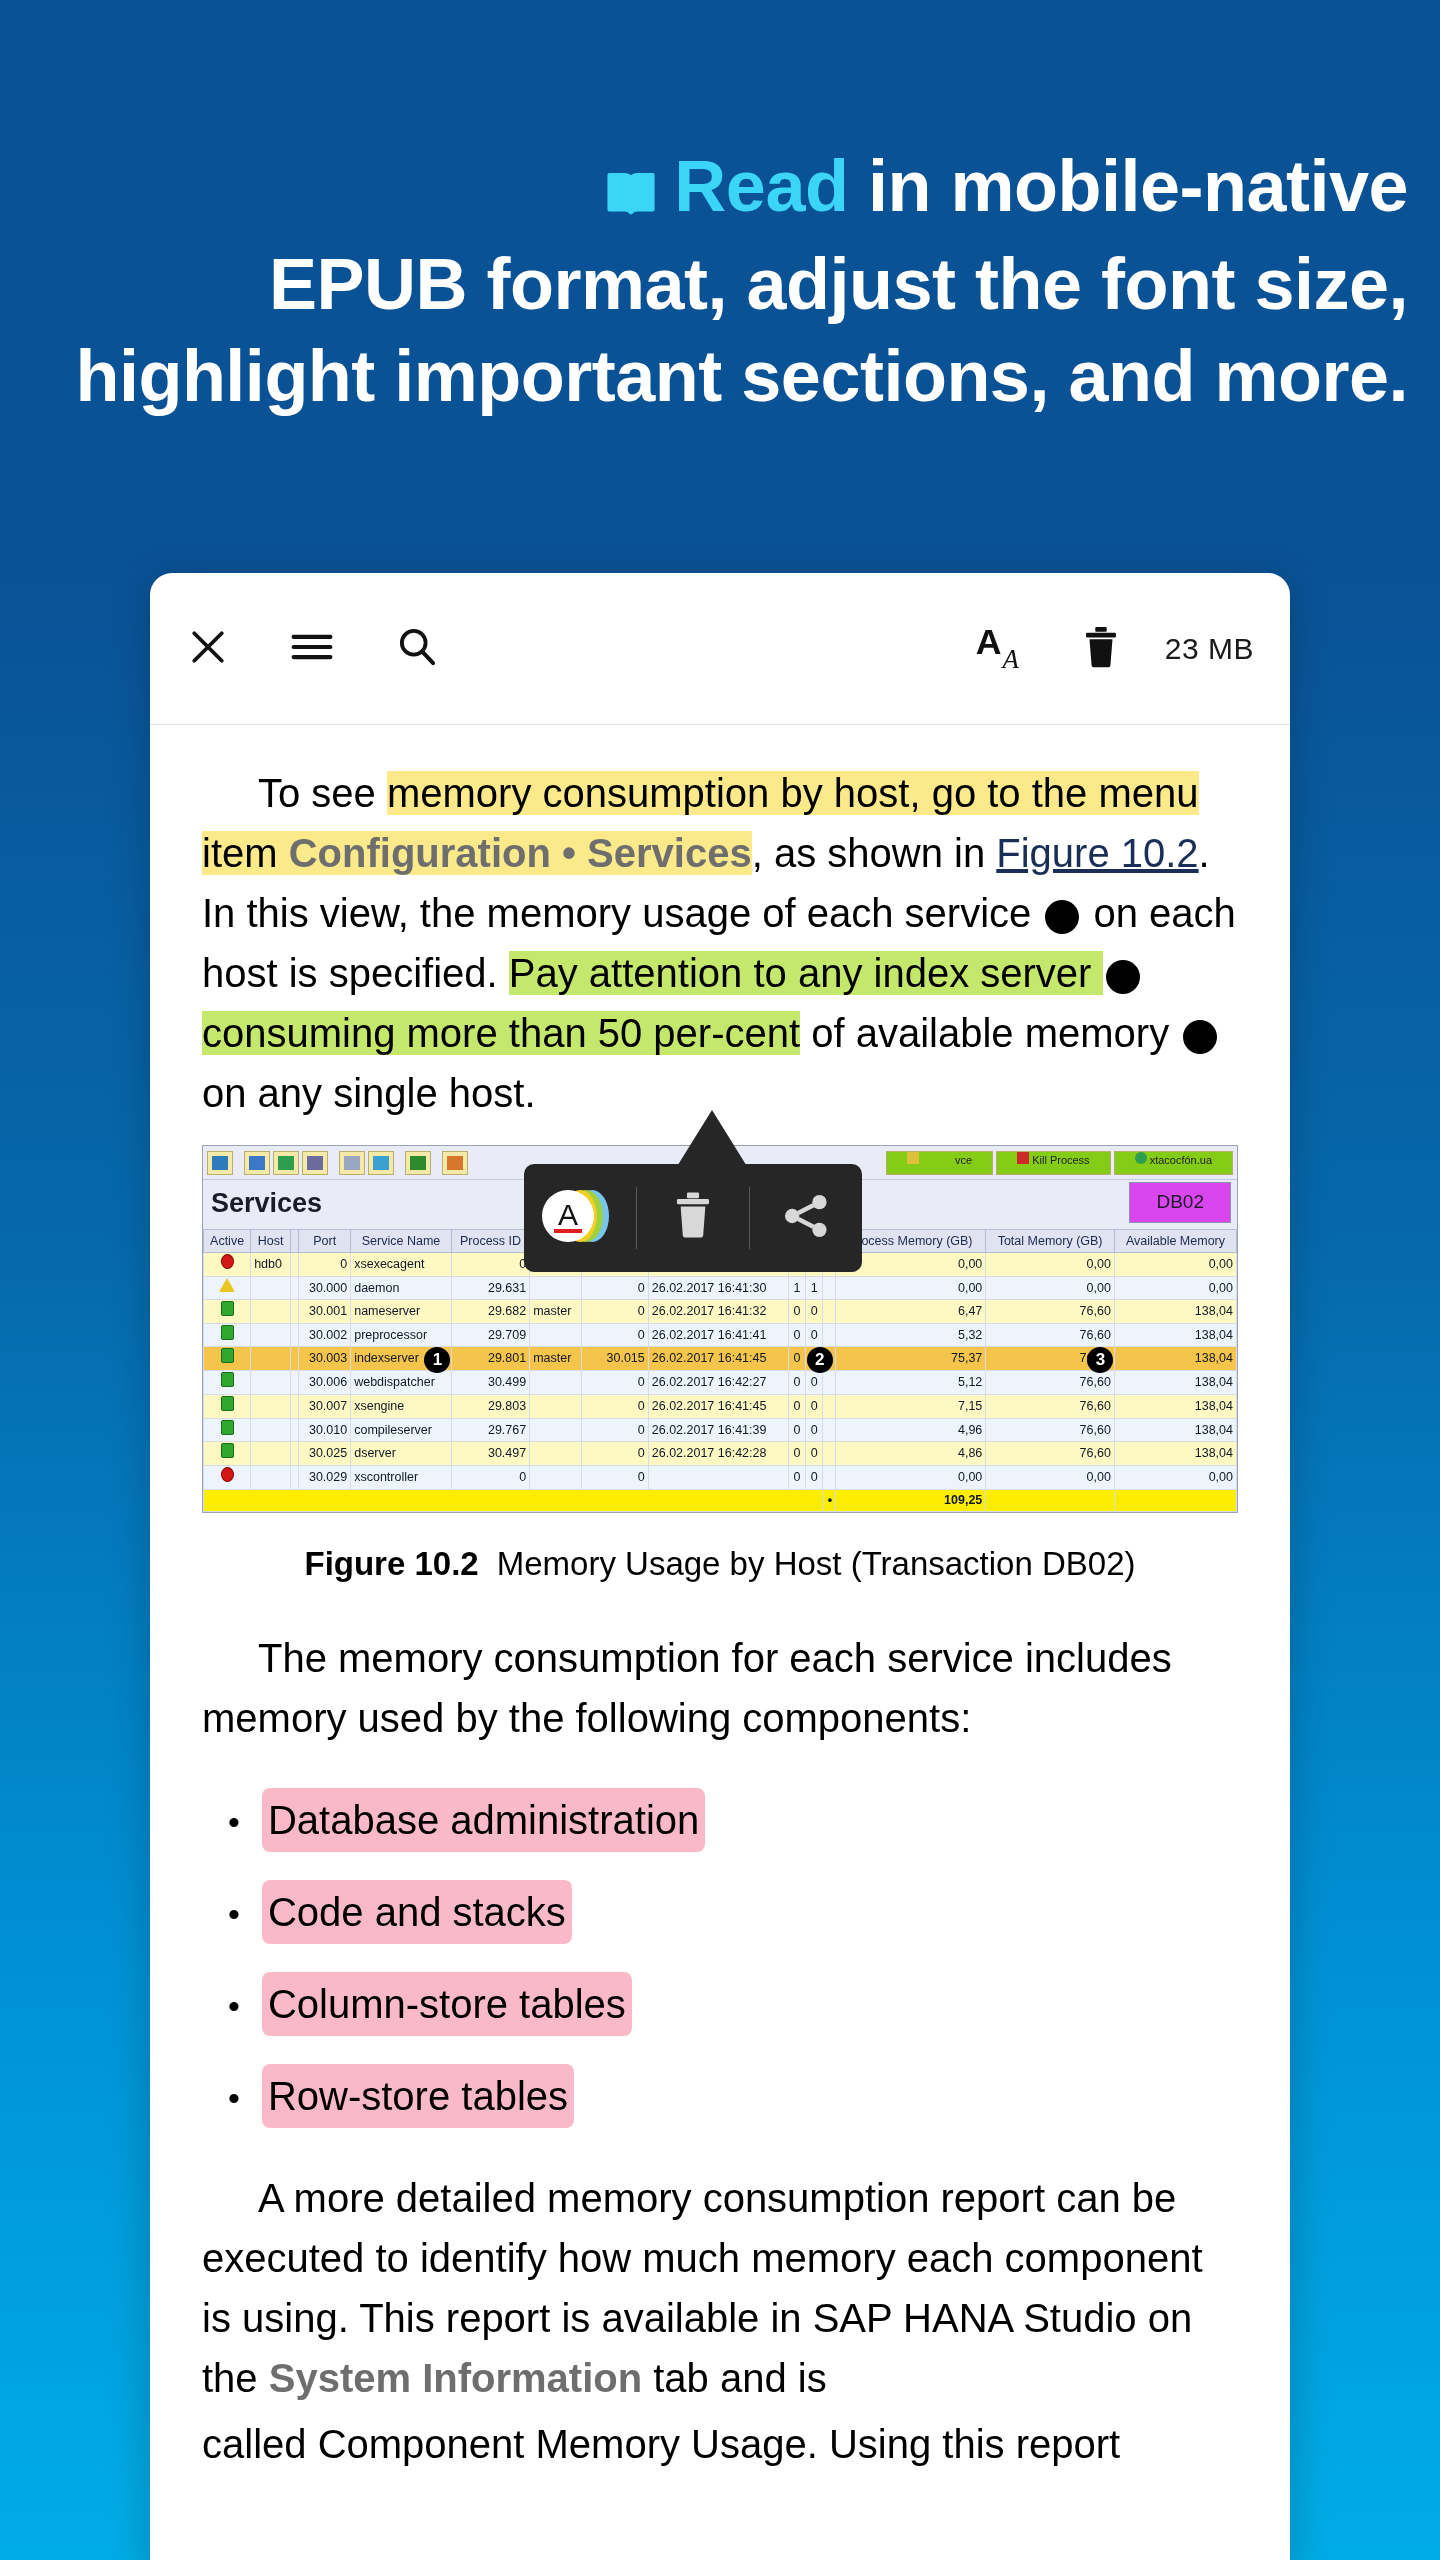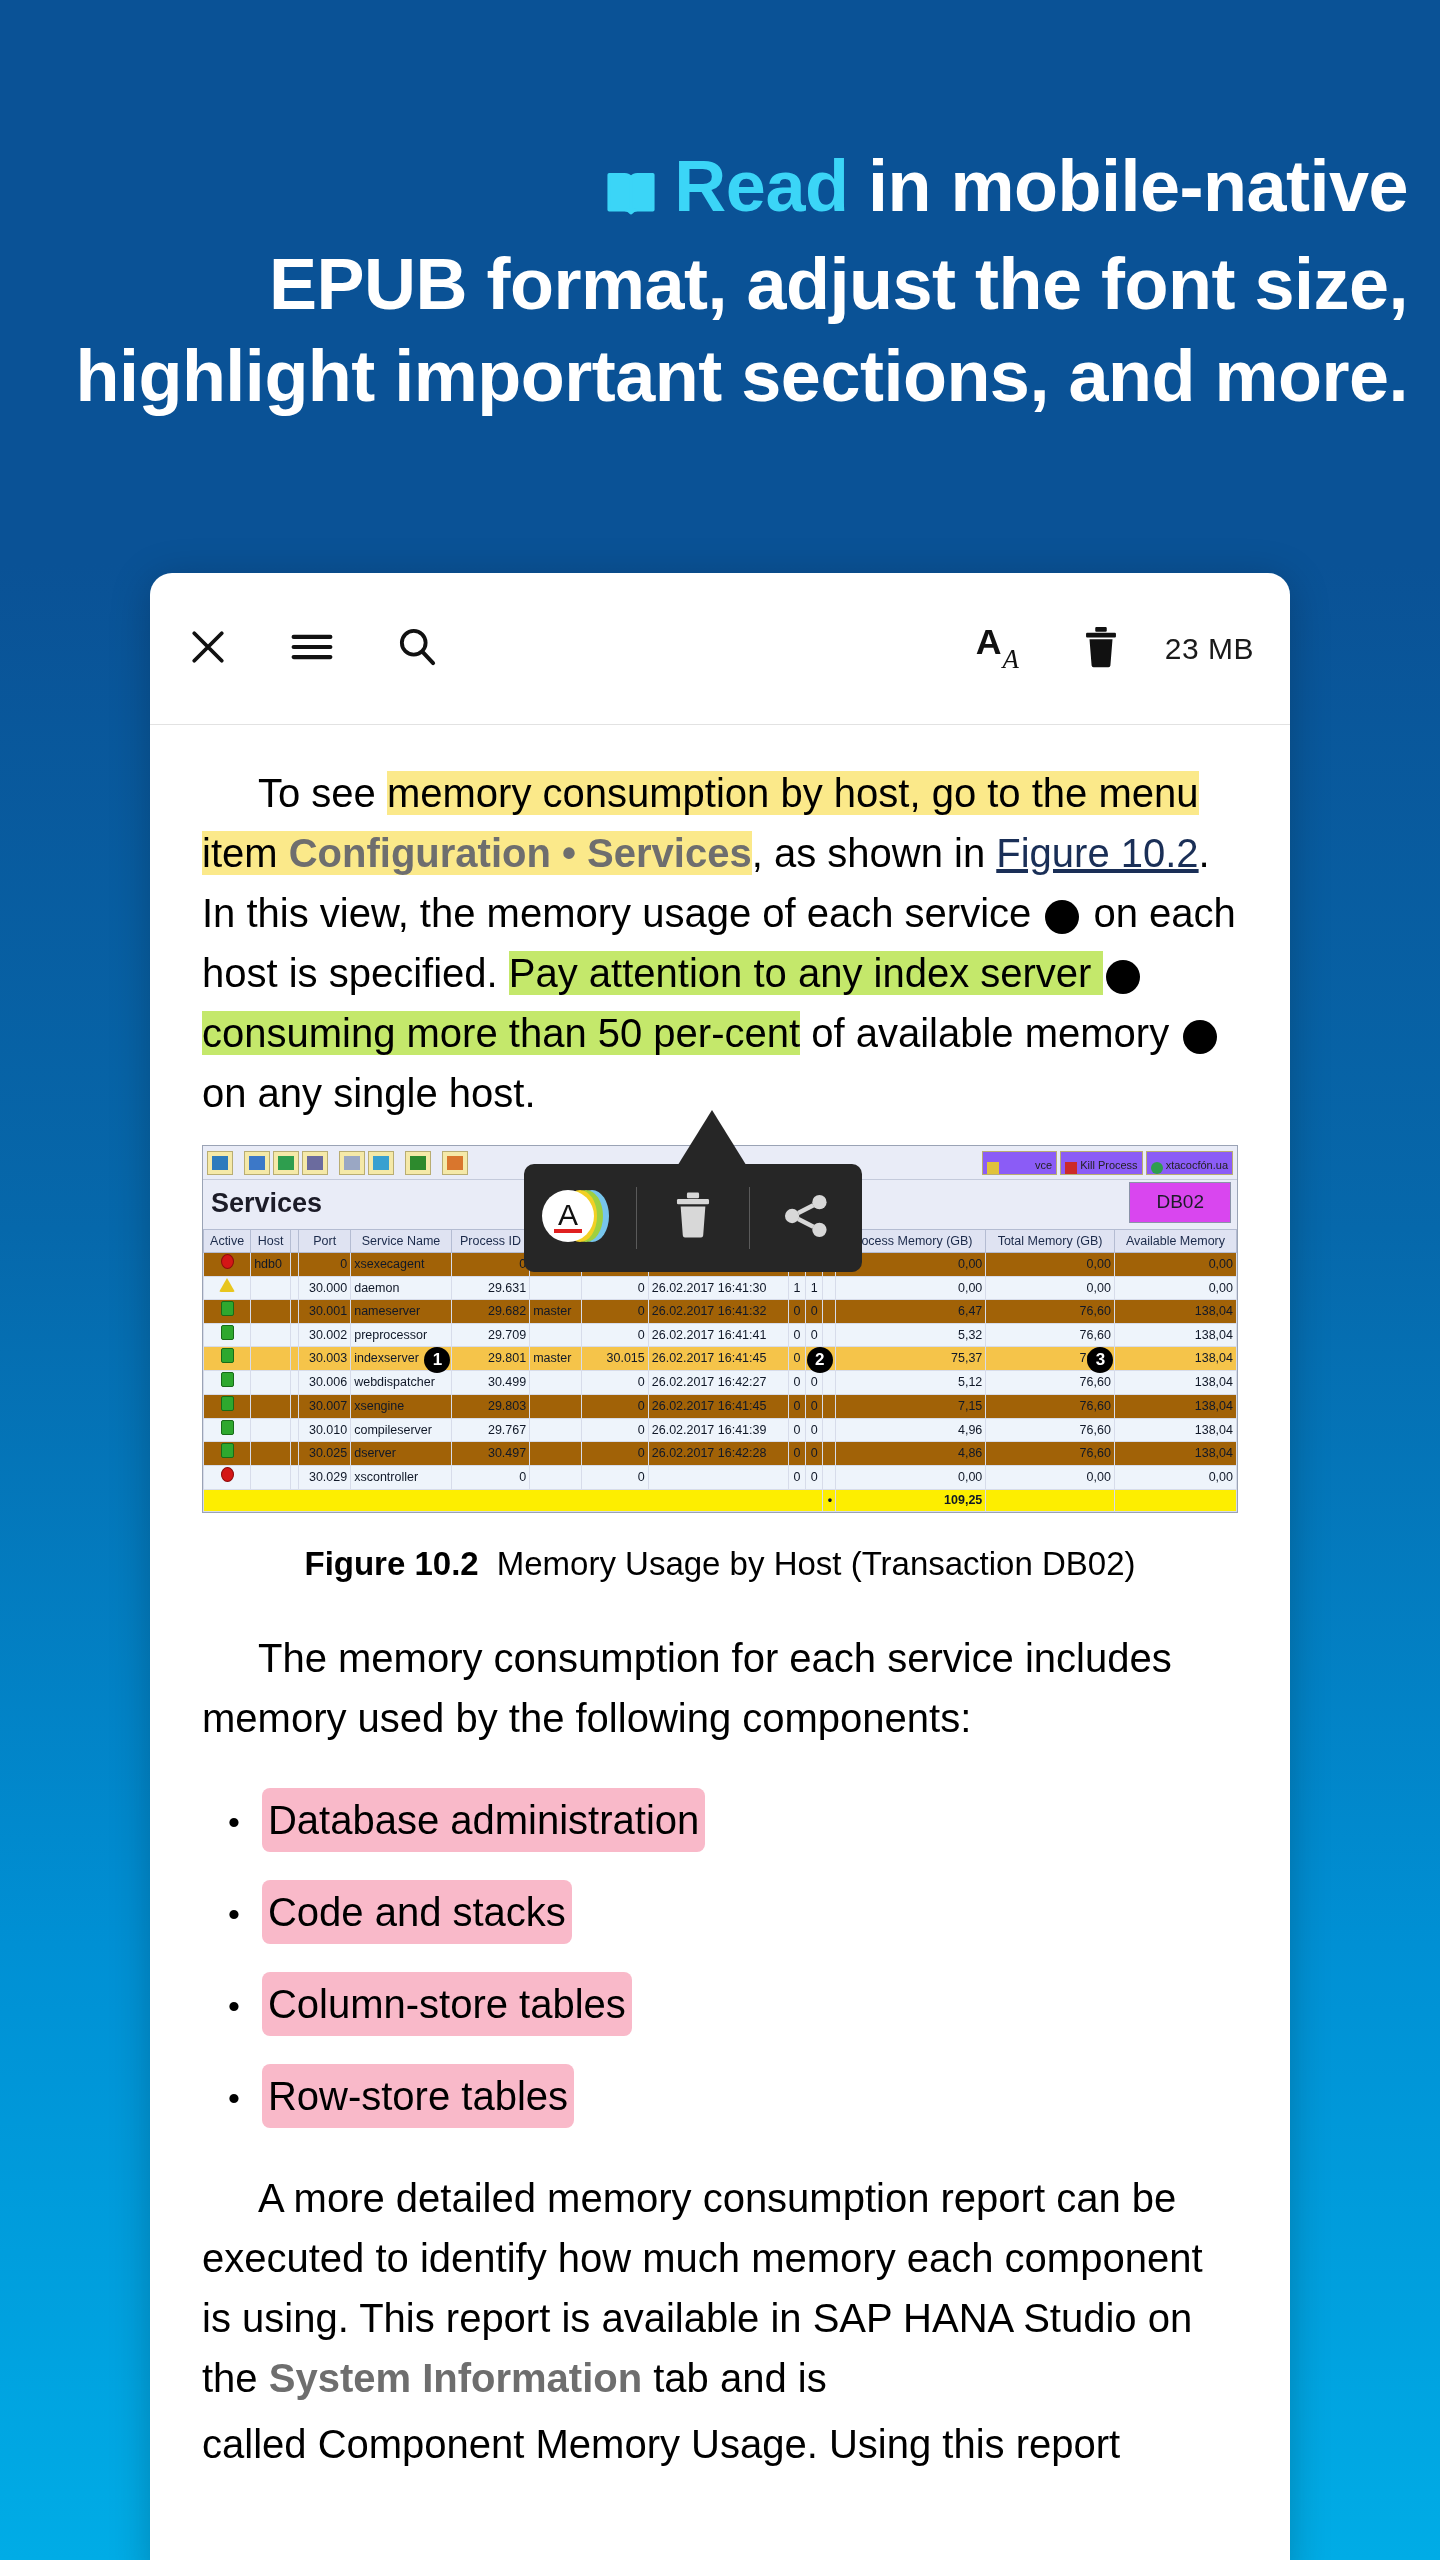--- a/index.html
+++ b/index.html
@@ -96,35 +96,35 @@
   }
   .sap-ico {
     width: 26px; height: 24px;
     background: #f5e9a8;
     border: 1px solid #b9ad72;
     position: relative;
   }
   .sap-ico.sep { margin-left: 8px; }
   .sap-ico i { position: absolute; inset: 4px; display: block; }
   .sap-btn-txt {
-    height: 24px; background: #8b5cf6; border: 1px solid #b9ad72;
-    font-size: 11px; color: #222; display: flex; align-items: flex-end;
-    padding: 0 4px; gap: 3px; white-space: nowrap;
+    height: 24px; background: #84cc16; border: 1px solid #b9ad72;
+    font-size: 11px; color: #222; display: flex; align-items: flex-start;
+    padding: 0 20px; gap: 3px; white-space: nowrap;
   }
   .sap-chip { width: 12px; height: 12px; }
   .sap-title {
     font-size: 27px; font-weight: bold; color: #1c1c28;
     padding: 3px 8px 5px 8px; background: #e9ecf7;
   }
   .db-badge {
     position: absolute; right: 6px; top: 36px;
     background: #d946ef; border: 1px solid #8a93a8;
     font-size: 19px; padding: 5px 26px; color: #1c1c28;
   }
-  table.sap { width: 100%; border-collapse: collapse; font-size: 12px; background:#a16207; }
+  table.sap { width: 100%; border-collapse: collapse; font-size: 12px; background:#fef9c3; }
   table.sap th {
     background: #dfe3f2; color: #1b2a4a; font-weight: normal;
     border: 1px solid #b4bcd2; padding: 2px 3px; white-space: nowrap;
     font-size: 12.5px;
   }
   table.sap td {
     border: 1px solid #d7dcea; padding: 1px 3px; white-space: nowrap;
     color: #101828; font-size: 12.5px; height: 19px;
   }
   table.sap tr:nth-child(even) td { background: #eef4fb; }

